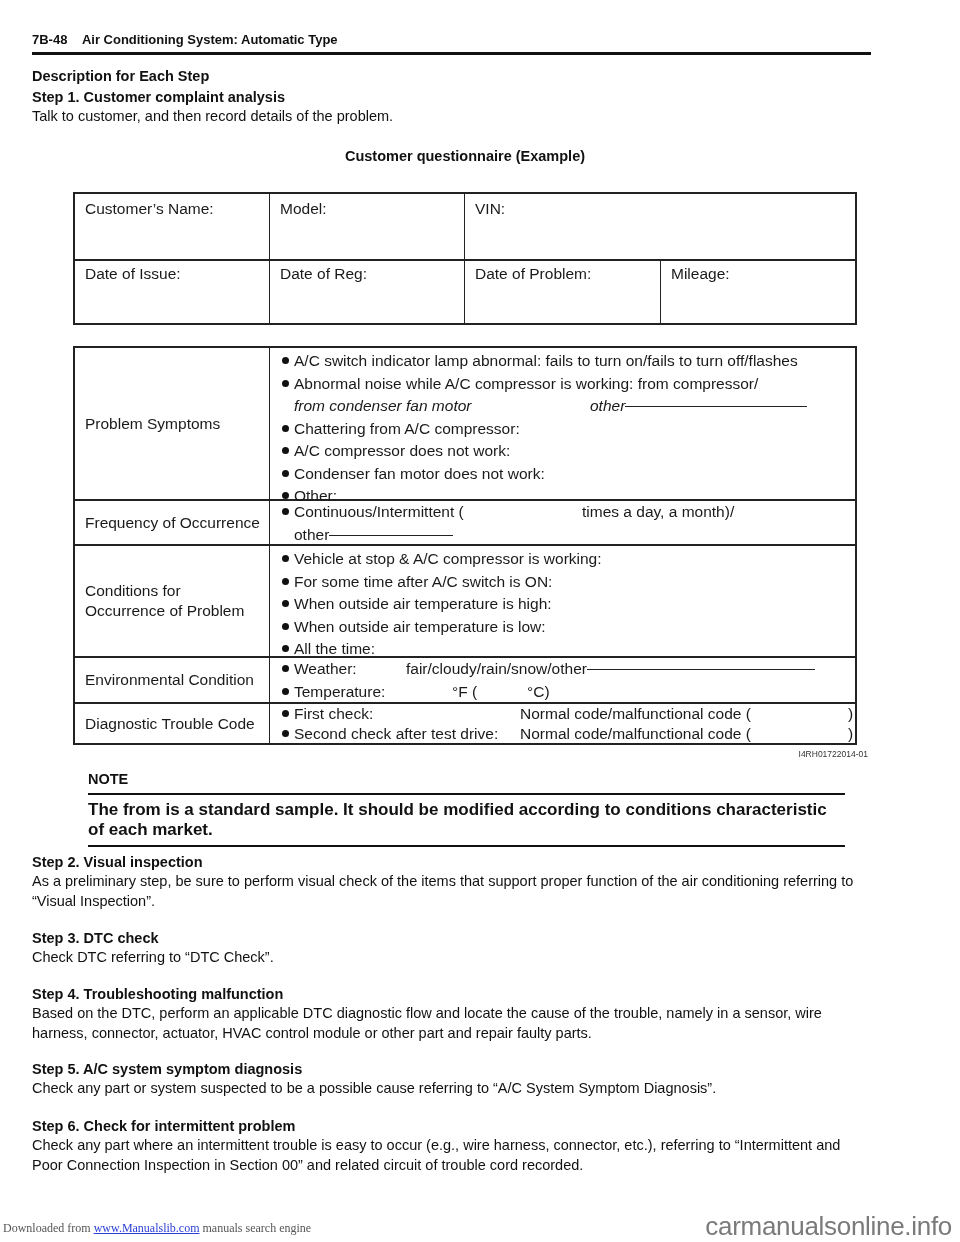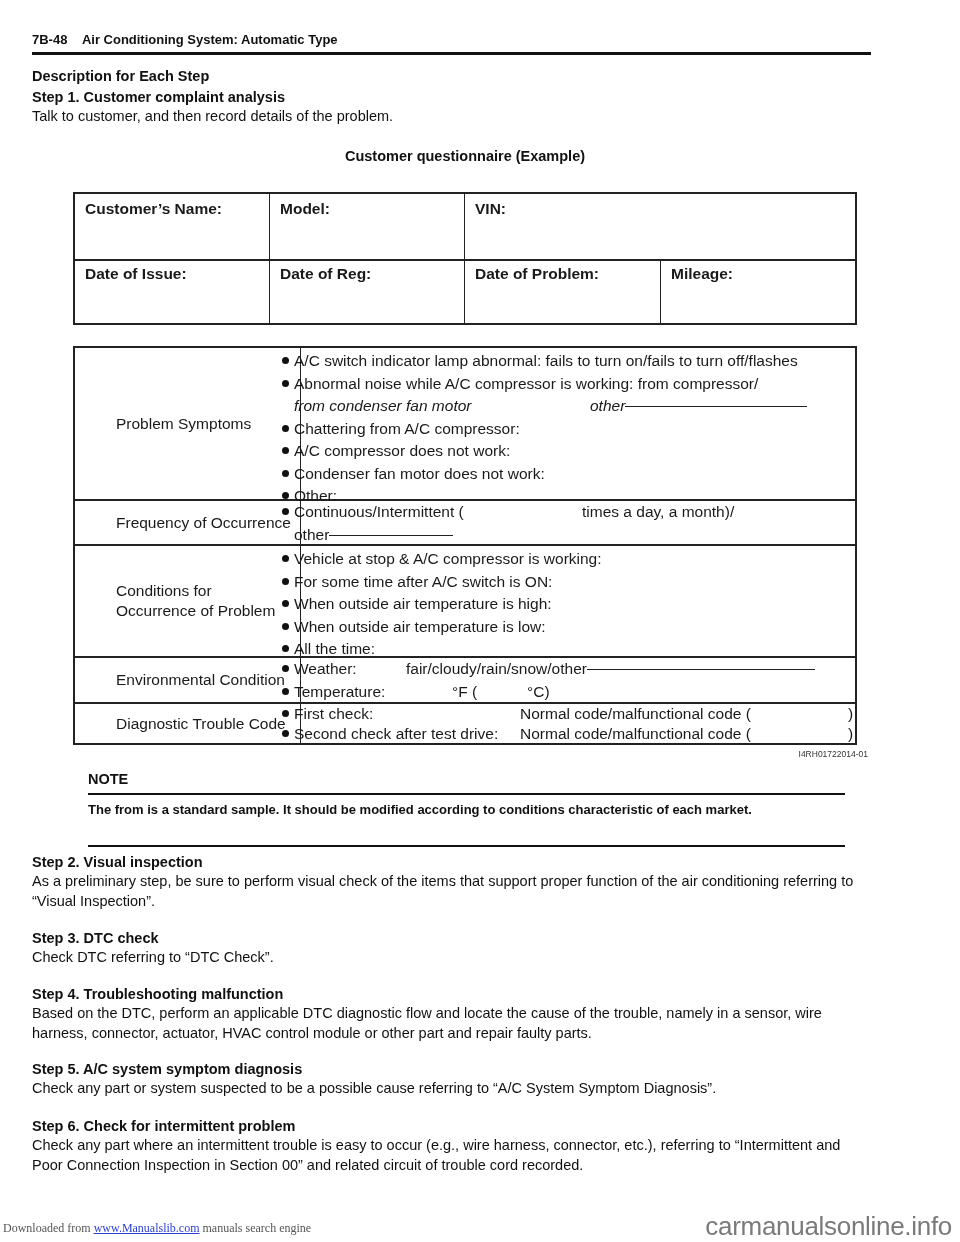--- a/index.html
+++ b/index.html
@@ -13,37 +13,37 @@
   .heading { left: 32px; font-weight: bold; font-size: 14.5px; line-height: 18.5px; }
   .para { left: 32px; width: 840px; font-size: 14.5px; line-height: 19.5px; }
   .caption { left: 0; width: 930px; text-align: center; top: 148px; font-weight: bold; font-size: 14.5px; }
 
   
   .form { font-family: "Liberation Sans", sans-serif; font-size: 15.5px; color: #1a1a1a; }
   .form1 { left: 73px; top: 192px; width: 784px; height: 133px; border: 2px solid #222; box-sizing: border-box; }
   .form1 .row { position: absolute; left: 0; right: 0; height: 50%; }
   .form1 .row1 { top: 0; border-bottom: 2px solid #222; }
   .form1 .row2 { bottom: 0; padding-left: 9px; }
-  .form1 .cell { position: absolute; top: 0; bottom: 0; padding: 6px 10px; box-sizing: border-box; border-right: 1.5px solid #222; font-weight: bold; }
+  .form1 .cell { position: absolute; top: 0; bottom: 0; padding: 6px 10px; box-sizing: border-box; border-right: 1.5px solid #222; }
   .form1 .cell.last { border-right: none; }
 
   .form2 { left: 73px; top: 346px; width: 784px; height: 399px; border: 2px solid #222; box-sizing: border-box; }
   .f2row { position: absolute; left: 0; right: 0; border-bottom: 2px solid #222; box-sizing: border-box; }
   .f2row.last { border-bottom: none; }
   .f2label { position: absolute; left: 0; top: 0; bottom: 0; width: 195px; border-right: 1.5px solid #222;
-             display: flex; align-items: center; padding-left: 10px; box-sizing: border-box; line-height: 20px; margin-left: 31px; }
+             display: flex; align-items: center; padding-left: 10px; box-sizing: border-box; line-height: 20px; }
   .f2content { position: absolute; left: 195px; right: 0; top: 0; bottom: 0; padding: 2px 0 0 12px; box-sizing: border-box; }
   .line { height: 22.5px; line-height: 22.5px; white-space: nowrap; position: relative; }
   .bullet { display: inline-block; width: 7px; height: 7px; border-radius: 50%; background: #111; margin-right: 5px; vertical-align: 2px; }
   .blank { display: inline-block; border-bottom: 1px solid #222; vertical-align: 4px; }
   .fig-id { right: 92px; top: 749px; font-size: 8.5px; color: #333; }
 
   .note-title { left: 88px; top: 771px; font-weight: bold; font-size: 14.5px; }
   .note-rule { left: 88px; width: 757px; height: 0; border-top: 2px solid #111; }
-  .note-body { left: 88px; top: 800px; width: 750px; font-weight: bold; font-size: 13px; line-height: 19.5px; }
+  .note-body { left: 88px; top: 800px; width: 750px; font-weight: bold; font-size: 17px; line-height: 19.5px; }
 
   .footer-left { left: 3px; top: 1221px; font-family: "Liberation Serif", serif; font-size: 12px; color: #555; }
   .footer-left a { color: #2a3fd6; text-decoration: underline; }
   .footer-right { right: 8px; top: 1211px; font-family: "Liberation Sans", sans-serif; font-size: 26px; color: #7a7a7a; letter-spacing: -0.3px; }
 </style>
 </head>
 <body>
 
 <div class="abs page-header">
   <span class="hdr-num">7B-48</span>

